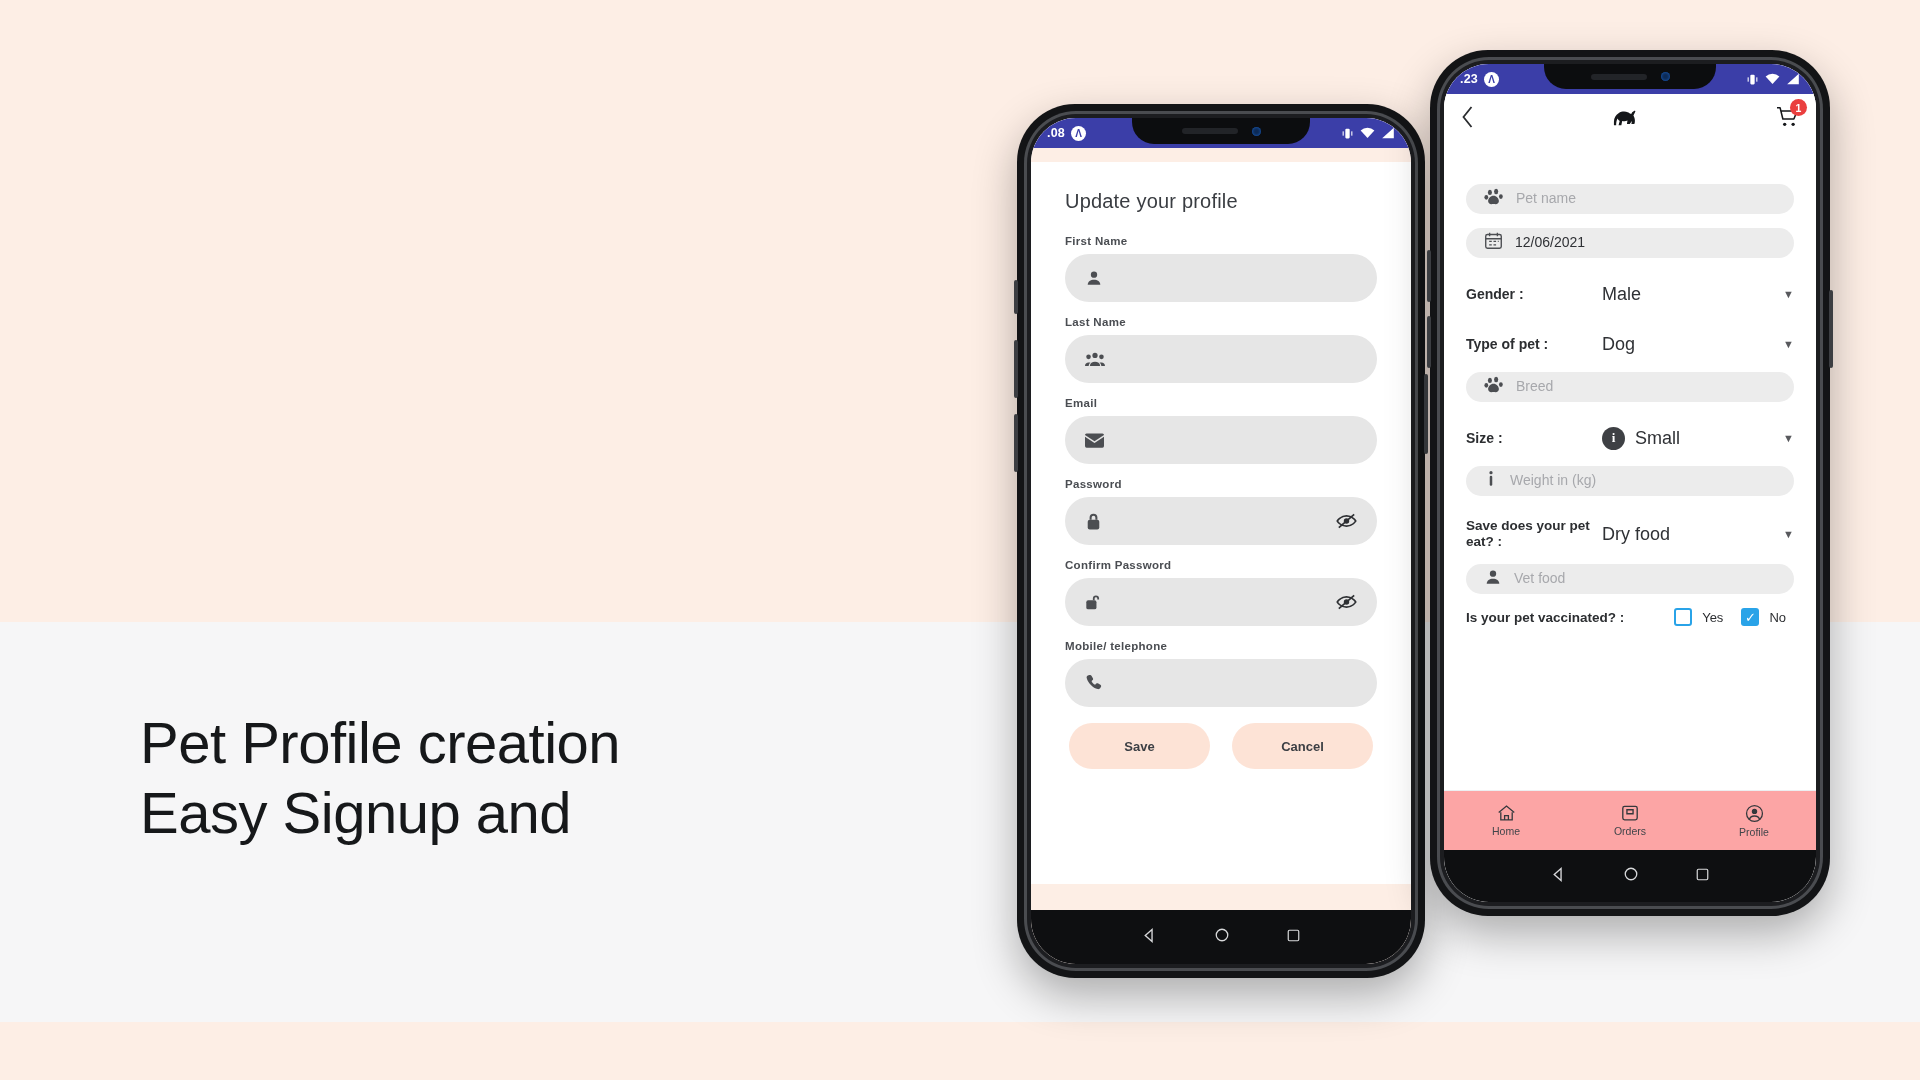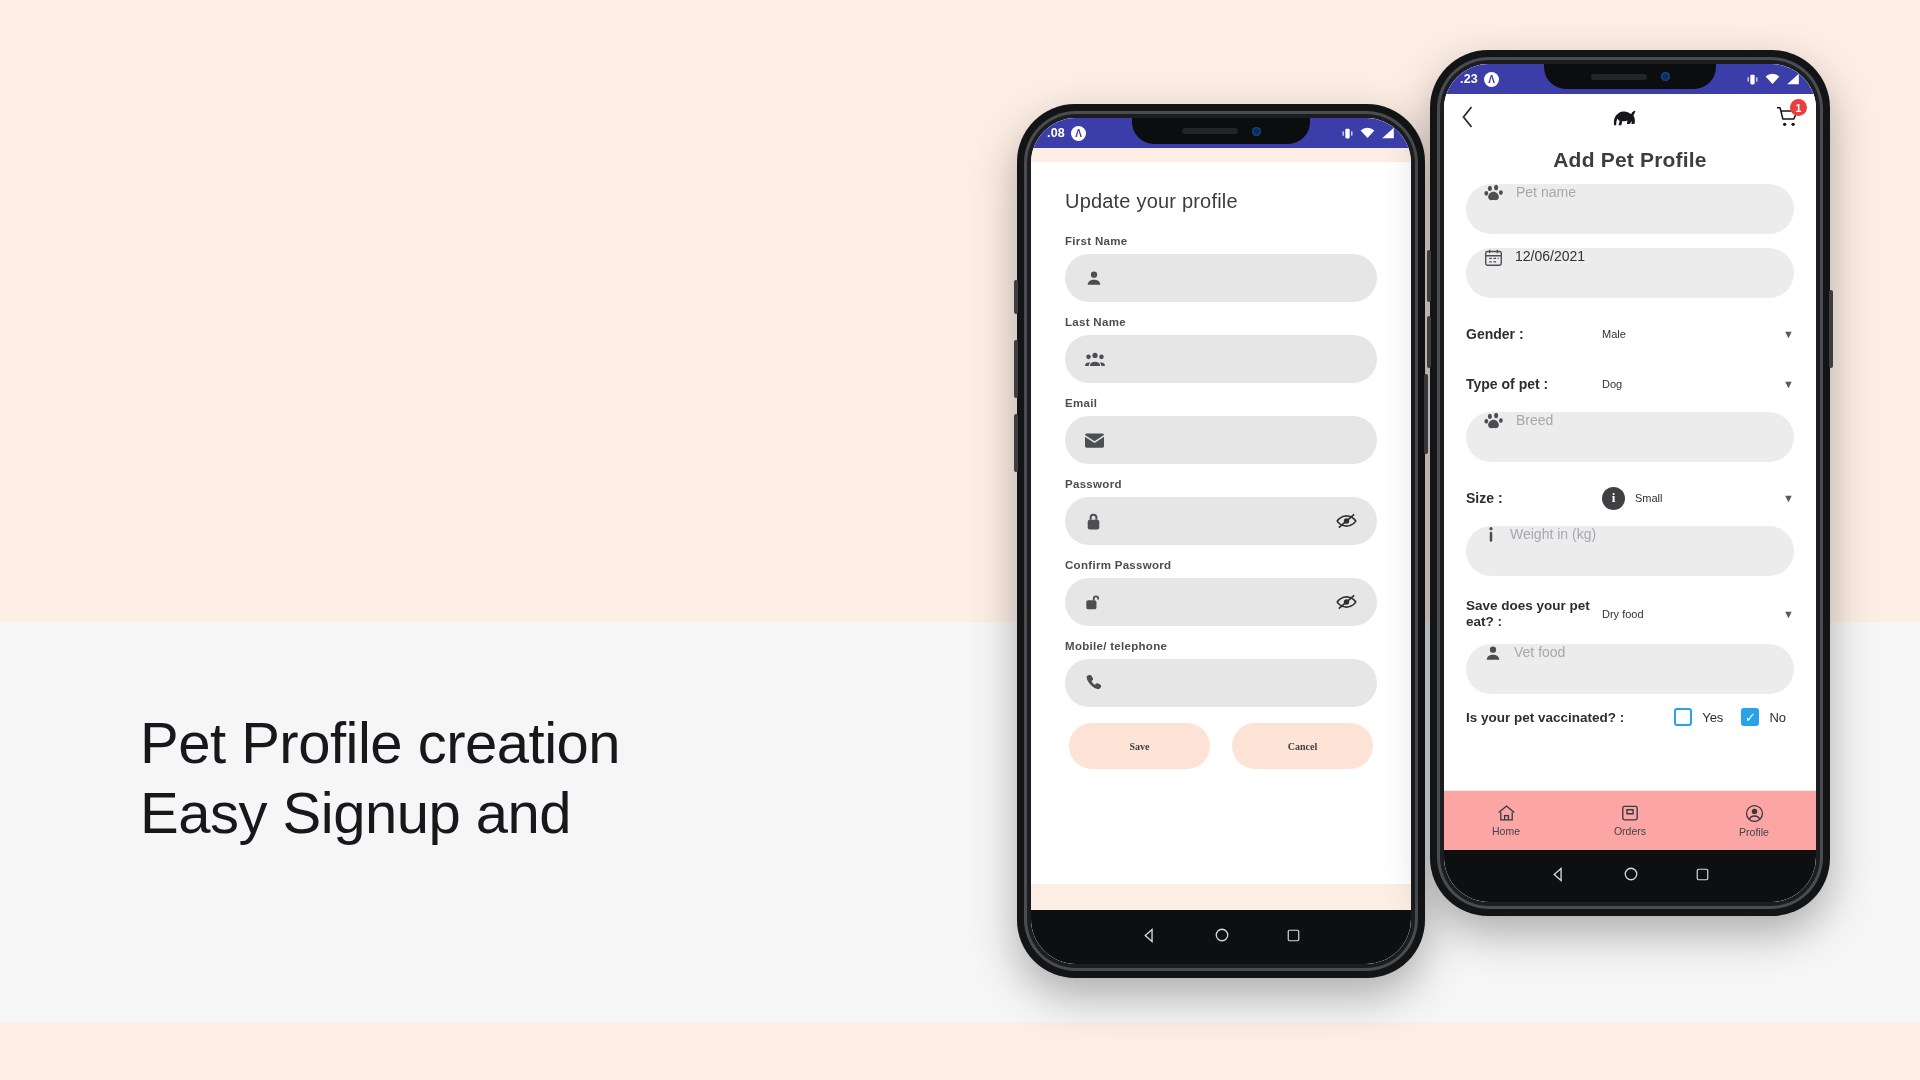--- a/index.html
+++ b/index.html
@@ -129,23 +129,22 @@
     padding: 0 20px; margin-bottom: 14px;
     position: relative;
   }
   .lp-field .fico { color: #4c4e52; display: flex; align-items: center; }
   .lp-field .eye { margin-left: auto; color: #2e3033; display: flex; align-items: center; }
   .lp-actions { display: flex; gap: 22px; margin-top: 16px; padding: 0 4px; }
   .lp-btn {
     flex: 1; height: 46px; border-radius: 26px;
     background: #fde3d6;
     display: flex; align-items: center; justify-content: center;
-    font-size: 10px; font-weight: 700; color: #3c3f44;
+    font-size: 13px; font-weight: 700; color: #3c3f44;
     cursor: pointer;
-    font-family: Liberation Serif, serif;
   }
 
   
   #phone-right { left: 1430px; top: 50px; width: 400px; height: 866px; }
   .rp-body {
     position: absolute; left: 0; top: 0; width: 100%; height: 100%;
     background: #ffffff;
   }
   .rp-appbar {
     position: absolute; left: 0; top: 30px; width: 100%; height: 50px;
@@ -165,38 +164,38 @@
   .rp-title {
     position: absolute; left: 0; top: 84px; width: 100%;
     text-align: center; font-size: 21px; font-weight: 700;
     color: #3a3d42; letter-spacing: .2px;
   }
   .rp-form {
     position: absolute; left: 0; top: 120px; right: 0; bottom: 112px;
     padding: 0 22px; overflow: hidden;
   }
   .rp-field {
-    height: 50px; background: #ececec; border-radius: 26px;
-    display: flex; align-items: flex-start; padding: 0 18px;
+    height: 30px; background: #ececec; border-radius: 26px;
+    display: flex; align-items: flex-end; padding: 8px 18px;
     margin-bottom: 14px; gap: 12px;
   }
   .rp-field .fico { color: #4c4e52; display: flex; align-items: center; }
   .rp-field .ftext { font-size: 14px; color: #2f3135; }
   .rp-field .fph { font-size: 14px; color: #a7a8ac; }
   .rp-row {
     display: flex; align-items: center;
     height: 44px; margin-bottom: 6px;
   }
   .rp-row .rlabel {
     font-size: 14px; color: #2c2e31; font-weight: 600; width: 136px;
     line-height: 1.2;
   }
   .rp-row .rlabel.two { font-size: 13.5px; }
   .rp-row .rvalwrap { flex: 1; display: flex; align-items: center; gap: 10px; }
-  .rp-row .rval { font-size: 11px; color: #2f3135; }
+  .rp-row .rval { font-size: 18px; color: #2f3135; }
   .rp-row .caret { margin-left: auto; color: #58595d; font-size: 11px; }
   .circ-ico {
     width: 23px; height: 23px; border-radius: 50%; background: #3e4044;
     color: #fff; display: inline-flex; align-items: center; justify-content: center;
     font-size: 13px; font-weight: bold; font-family: "Liberation Serif", serif;
   }
   .rp-vac {
     display: flex; align-items: center; gap: 10px; margin-top: 2px;
   }
   .rp-vac .vlabel { font-size: 13.5px; color: #2c2e31; font-weight: 600; flex: 1; }
@@ -438,21 +437,20 @@
             <svg width="24" height="22" viewBox="0 0 26 24" fill="none" stroke="#15171a" stroke-width="1.7" stroke-linejoin="round">
                 <path d="M1 2h3.4l3 12.2h12L23 5.4H6"></path>
                 <circle cx="9.4" cy="20" r="1.8" fill="#15171a" stroke="none"></circle>
                 <circle cx="18.6" cy="20" r="1.8" fill="#15171a" stroke="none"></circle>
               </svg>
           </span>
           <span class="rp-cartbadge">1</span>
         </span>
       </div>
 
-      <div class="rp-title">Add Pet Profile</div>
 
       <div class="rp-form">
 
         <div class="rp-field">
           <span class="fico">
             <svg width="20" height="18" viewBox="0 0 24 22" fill="currentColor">
                 <ellipse cx="7" cy="5.4" rx="2.5" ry="3.2"></ellipse>
                 <ellipse cx="14.6" cy="4.2" rx="2.5" ry="3.3"></ellipse>
                 <ellipse cx="2.6" cy="11.4" rx="2.3" ry="2.9"></ellipse>
                 <ellipse cx="20.4" cy="10.4" rx="2.3" ry="2.9"></ellipse>

